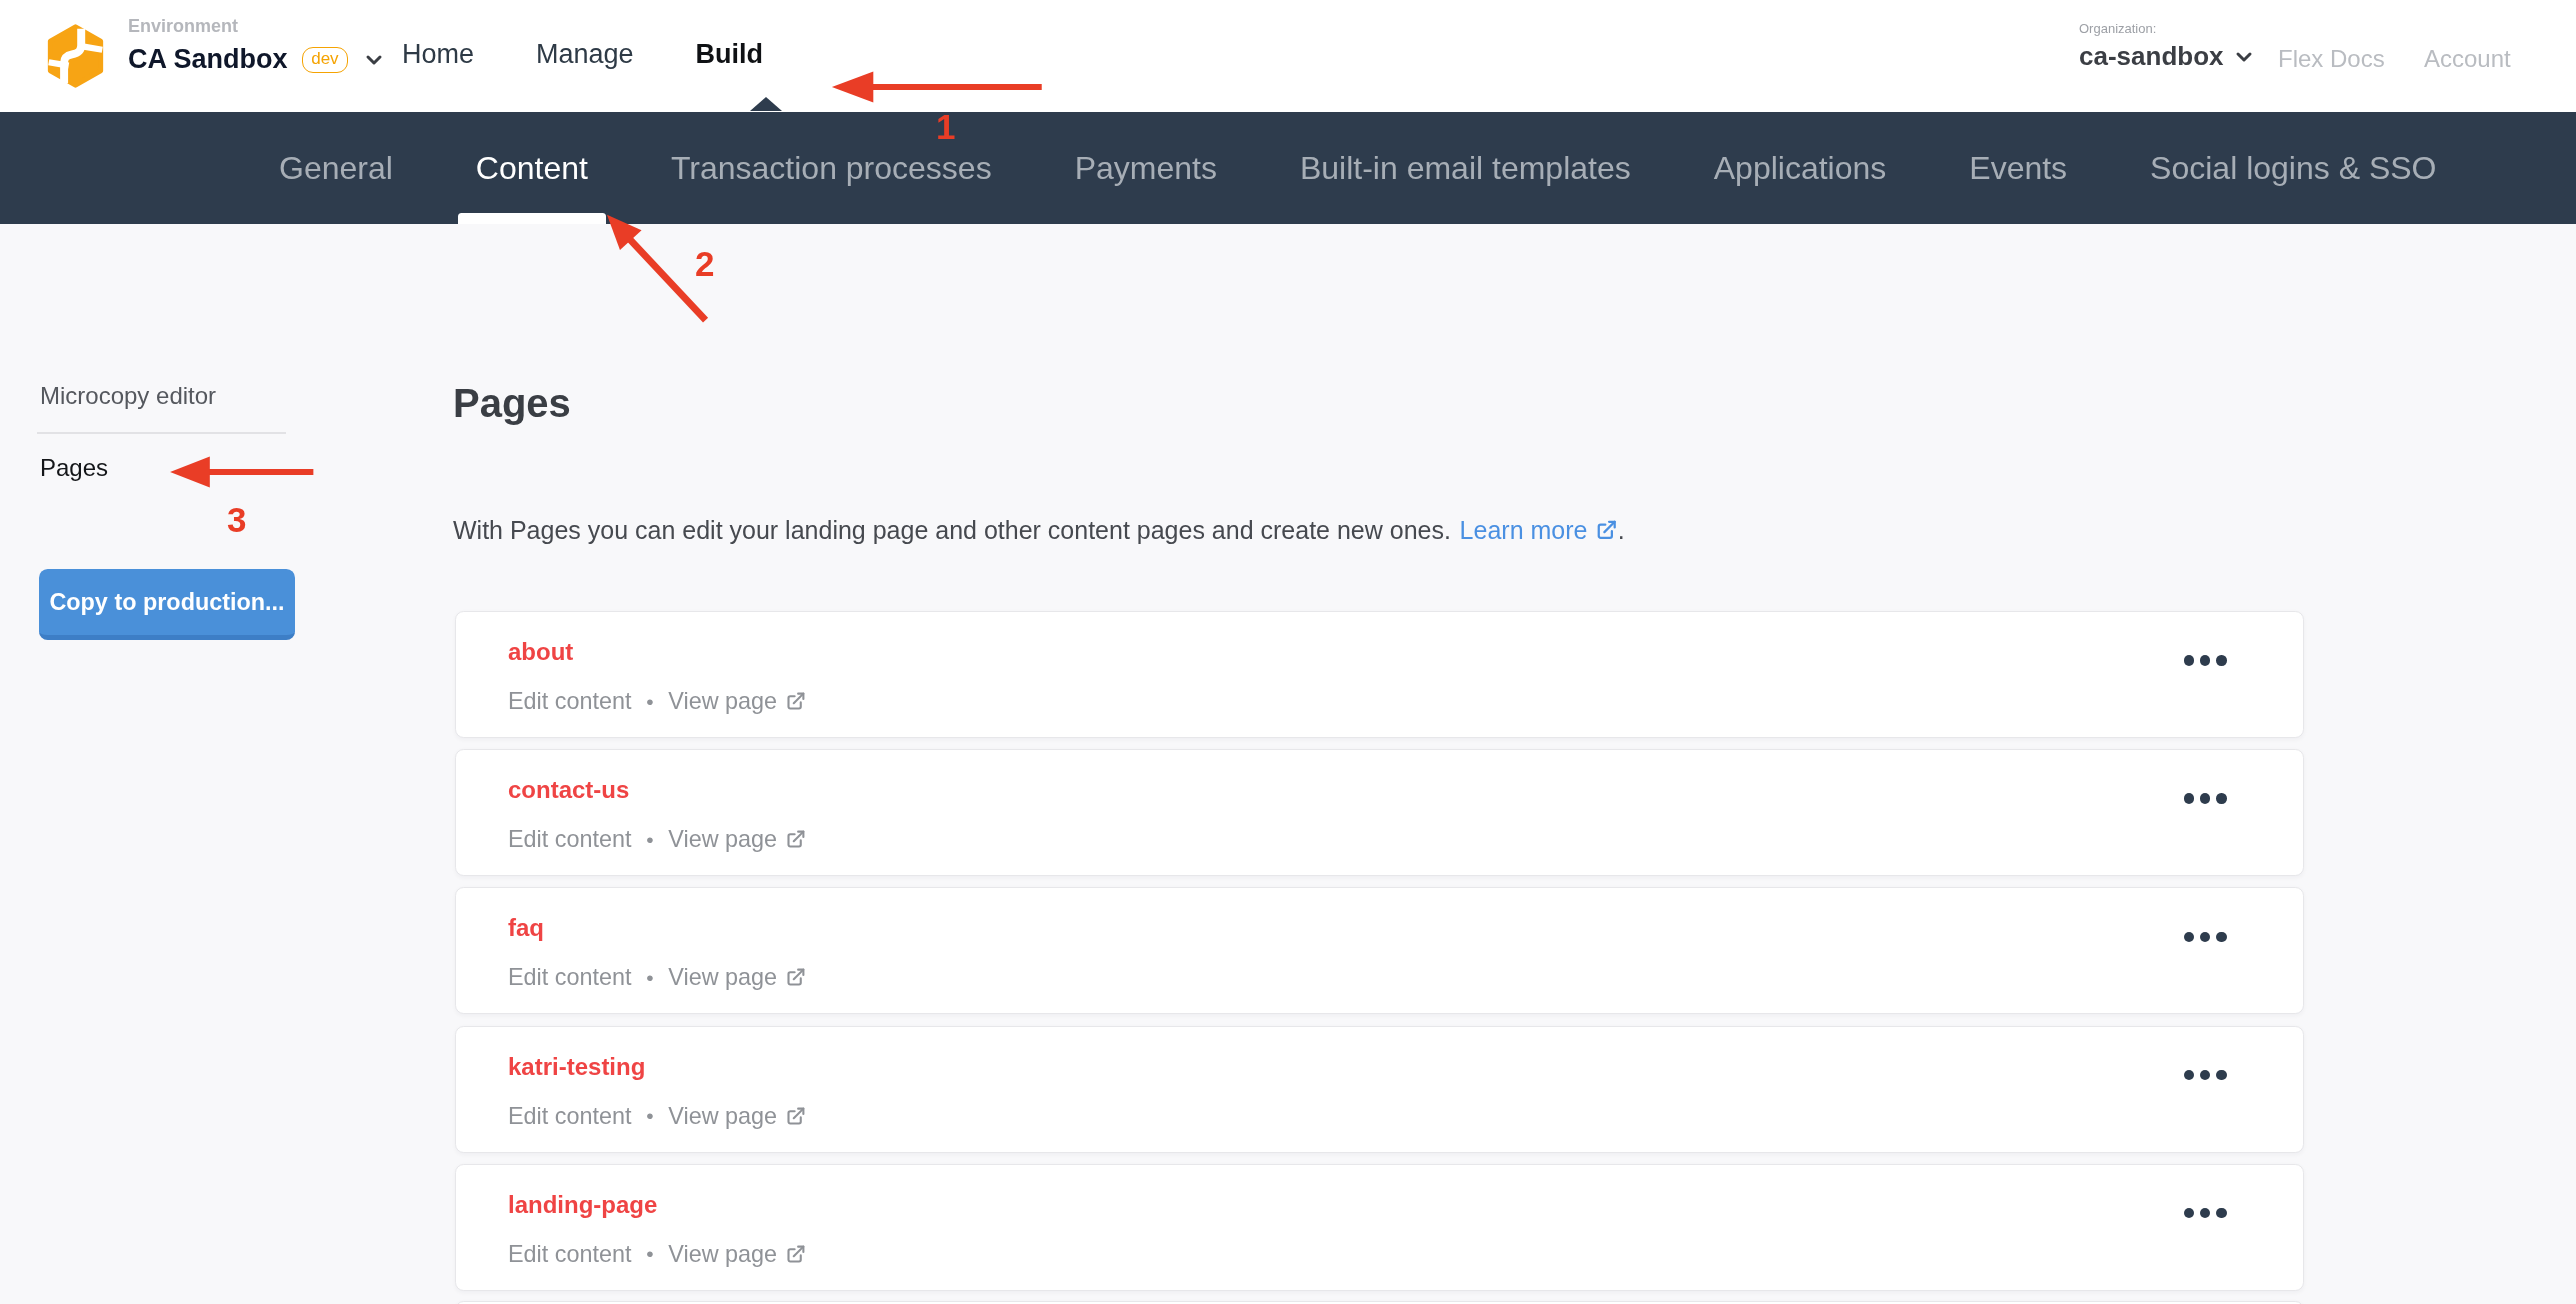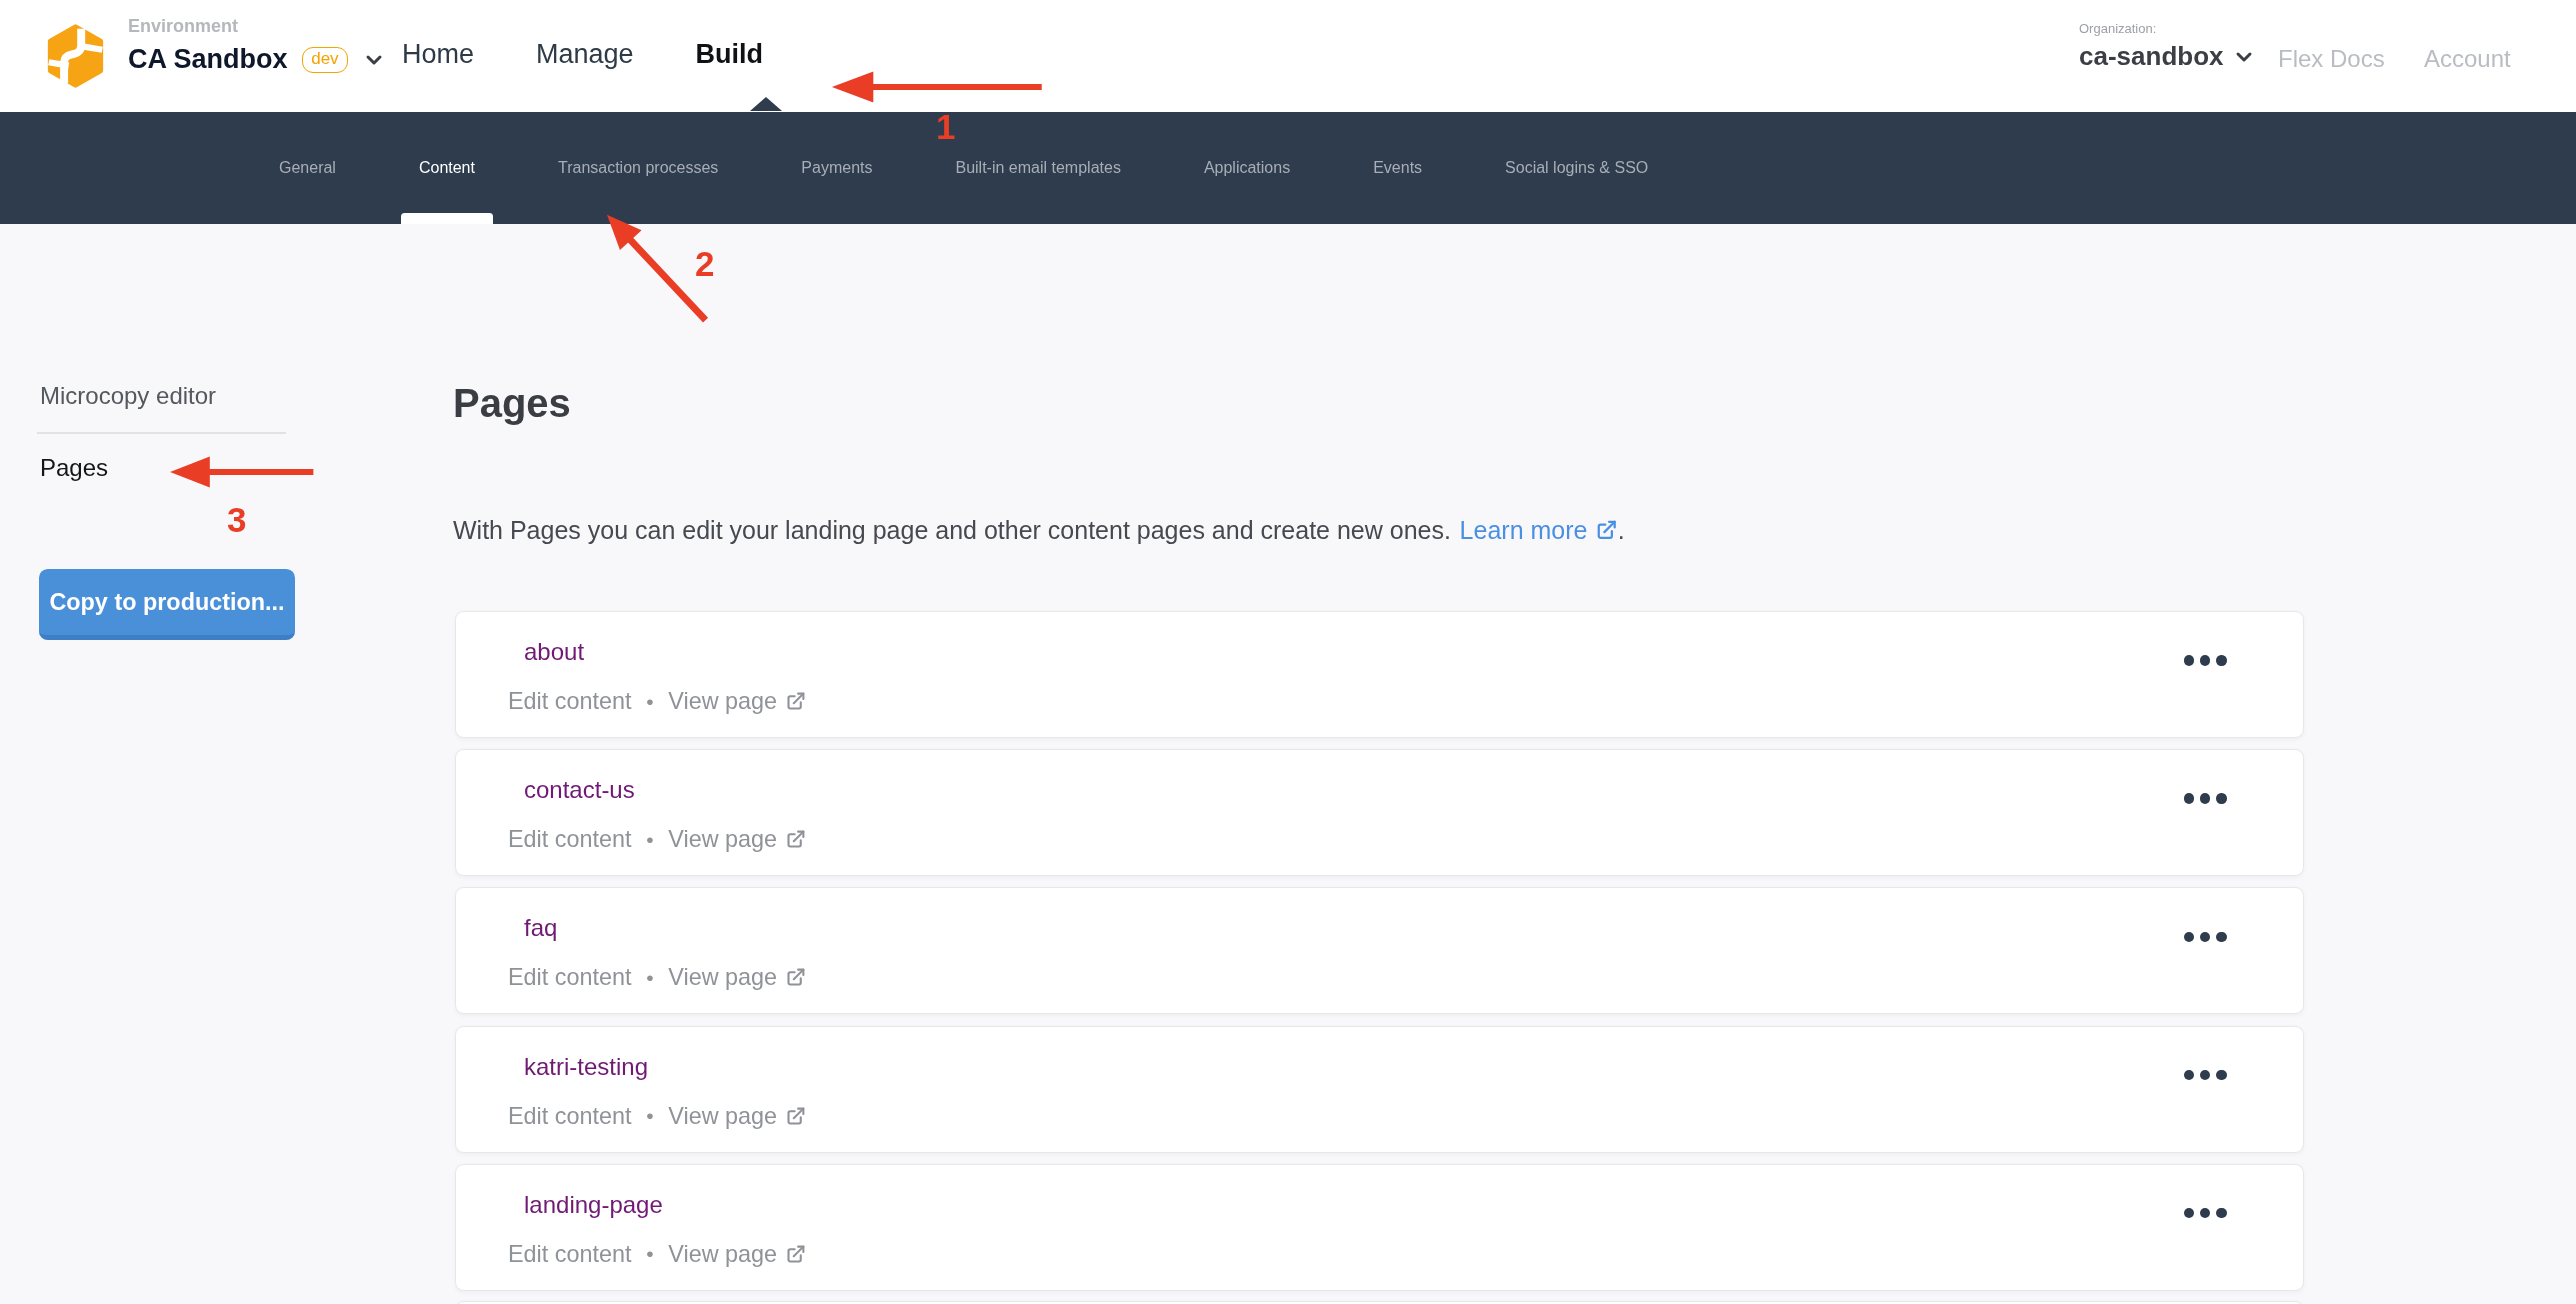--- a/index.html
+++ b/index.html
@@ -32,21 +32,21 @@
   .org-row { margin-top:5.2px; display:flex; align-items:center; gap:8.7px; font-size:26px; font-weight:bold; color:#3b3e44; cursor:pointer; }
   .hdr-link { position:absolute; top:45px; font-size:24px; color:#b9bcc1; cursor:pointer; }
   .hdr-link.docs { left:2278px; }
   .hdr-link.account { left:2424px; }
 
   
   .subnav { position:absolute; left:0; top:112px; width:2576px; height:112px; background:#2e3c4d; }
   .subnav-caret { position:absolute; left:750px; top:-14.7px; width:0; height:0;
     border-left:16.4px solid transparent; border-right:16.4px solid transparent; border-bottom:14.7px solid #2e3c4d; }
   .subnav-items { position:absolute; left:279px; top:0; height:112px; display:flex; align-items:center; gap:83px; }
-  .subnav-item { position:relative; height:112px; display:flex; align-items:center; font-size:16px; color:#a7aeb6; cursor:pointer; white-space:nowrap; }
+  .subnav-item { position:relative; height:112px; display:flex; align-items:center; font-size:32px; color:#a7aeb6; cursor:pointer; white-space:nowrap; }
   .subnav-item.active { color:#ffffff; }
   .subnav-item.active .tab-indicator { position:absolute; left:-18px; right:-18px; bottom:0; height:11.2px; background:#ffffff; border-radius:3.5px 3.5px 0 0; }
 
   
   .side-item { position:absolute; left:40px; font-size:24px; cursor:pointer; }
   .side-item.microcopy { top:382px; color:#55585e; }
   .side-item.pages { top:454px; color:#141619; }
   .side-divider { position:absolute; left:37px; top:432px; width:249px; height:1.7px; background:#e2e2e5; }
   .copy-btn { position:absolute; left:39px; top:569px; width:256px; height:71px;
     background:#4a90d9; border:none; border-bottom:5.2px solid #3d7ec6; border-radius:8.7px;
@@ -54,21 +54,21 @@
 
   
   .main-title { position:absolute; left:453px; top:381px; font-size:40px; font-weight:bold; color:#3a3e44; }
   .main-desc { position:absolute; left:453px; top:516px; display:flex; align-items:center; font-size:25px; color:#46494f; white-space:nowrap; }
   .learn-link { margin-left:8.7px; display:inline-flex; align-items:center; gap:7.8px; color:#4a90e2; cursor:pointer; }
   .learn-link svg { width:22.5px; height:22.5px; }
   .desc-period { color:#46494f; }
 
   .cards { position:absolute; left:455px; top:611px; width:1849px; display:flex; flex-direction:column; gap:11.2px; }
   .card { position:relative; height:127px; background:#ffffff; border:1.7px solid #e7e7ea; border-radius:8.7px; box-shadow:0 1.7px 4.3px rgba(25,30,50,0.04); }
-  .card-title { position:absolute; left:68px; top:26px; font-size:24px; font-weight:normal; color:#701a75; }
+  .card-title { position:absolute; left:52px; top:26px; font-size:24px; font-weight:bold; color:#ef4444; }
   .card-links { position:absolute; left:52px; top:76px; display:flex; align-items:center; gap:14.7px; font-size:23.4px; color:#8f9297; }
   .card-link { display:inline-flex; align-items:center; gap:7.8px; color:#8f9297; cursor:pointer; }
   .card-link svg { width:21px; height:21px; }
   .link-sep { font-size:21px; }
   .card-menu { position:absolute; right:71px; top:38px; display:flex; gap:6px; cursor:pointer; padding:5.2px; }
   .dot { width:10.4px; height:10.4px; border-radius:50%; background:#2e3c4d; }
   .card.partial { position:absolute; left:455px; top:1301px; width:1849px; height:52px; }
 
   
   .annot { position:absolute; pointer-events:none; }

